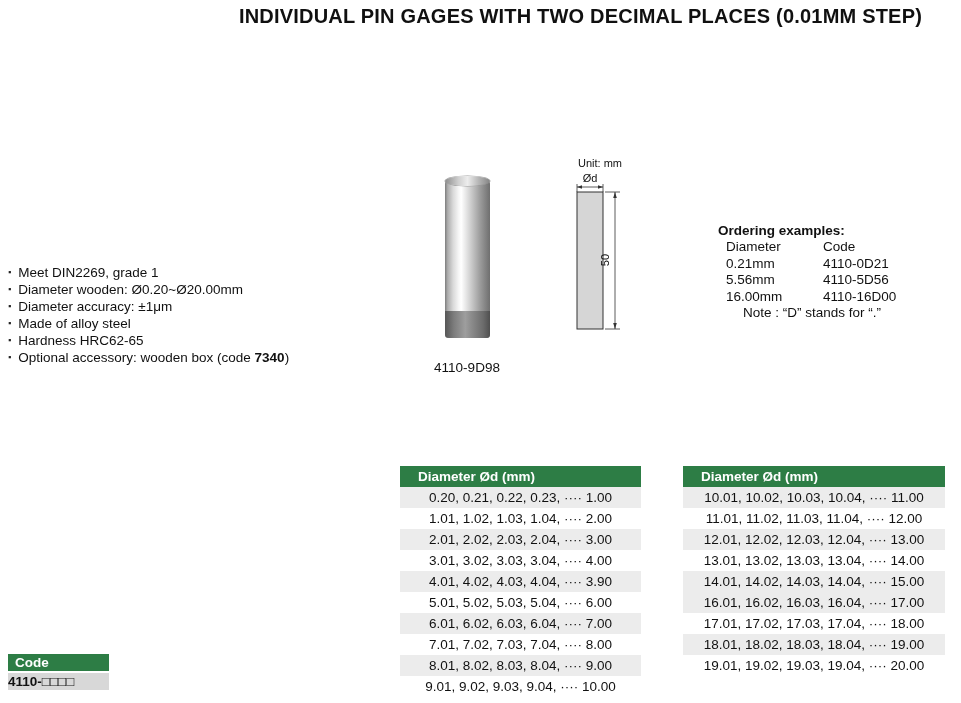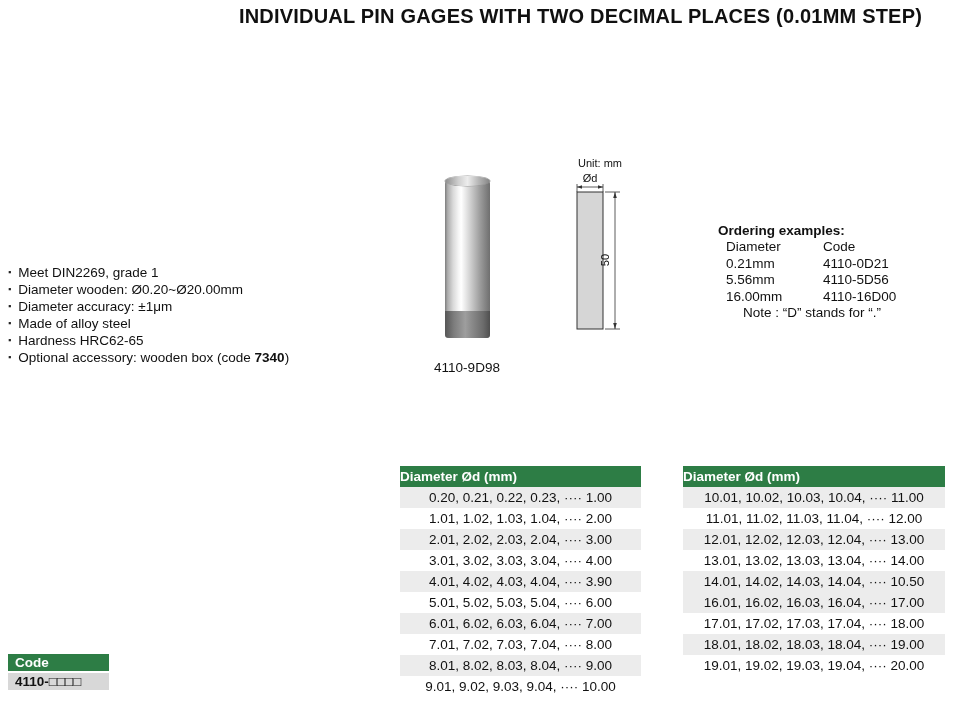--- a/index.html
+++ b/index.html
@@ -37,28 +37,28 @@
   .ordering { position: absolute; left: 718px; top: 222px; font-size: 13.5px; color: #111; }
   .ord-title { font-weight: bold; line-height: 17px; }
   .ord-row { line-height: 16.5px; white-space: nowrap; margin-left: 8px; }
   .ord-col1 { display: inline-block; width: 97px; }
   .ord-note { line-height: 16.5px; margin-left: 25px; }
 
   .gtable { position: absolute; top: 466px; font-size: 13.5px; }
   .gtable.left { left: 400px; width: 241px; }
   .gtable.right { left: 683px; width: 262px; }
   .t-head { background: var(--green, #2d7d45); color: #fff; font-weight: bold;
-            height: 21px; line-height: 21px; }
+            height: 21px; line-height: 21px; padding-left: 18px; }
   .t-row { height: 21px; line-height: 21px; text-align: center; color: #111; white-space: nowrap; }
   .t-row.alt { background: var(--row-alt, #ececec); }
 
   .code-block { position: absolute; left: 8px; top: 654px; width: 101px; font-size: 13.5px; font-weight: bold; }
   .code-head { background: var(--green, #2d7d45); color: #fff; height: 17px; line-height: 17px;
                padding-left: 7px; margin-bottom: 2px; }
-  .code-val { background: var(--code-bg, #d8d8d8); color: #111; height: 17px; line-height: 17px; padding-left: 7px; }
+  .code-val { background: var(--code-bg, #d8d8d8); color: #111; height: 17px; line-height: 17px; }
 </style>
 </head>
 <body>
 
 <div id="page">
 
   <h1 class="title">INDIVIDUAL PIN GAGES WITH TWO DECIMAL PLACES (0.01MM STEP)</h1>
 
   <div class="features">
       <div class="feature"><span class="bullet">▪</span><span>Meet DIN2269, grade 1</span></div>
@@ -124,21 +124,21 @@
       </div>
   </div>
 
   <div class="gtable right">
     <div class="t-head">Diameter Ød (mm)</div>
     <div>
         <div class="t-row alt">10.01, 10.02, 10.03, 10.04, ···· 11.00</div>
         <div class="t-row">11.01, 11.02, 11.03, 11.04, ···· 12.00</div>
         <div class="t-row alt">12.01, 12.02, 12.03, 12.04, ···· 13.00</div>
         <div class="t-row">13.01, 13.02, 13.03, 13.04, ···· 14.00</div>
-        <div class="t-row alt">14.01, 14.02, 14.03, 14.04, ···· 10.50</div>
+        <div class="t-row alt">14.01, 14.02, 14.03, 14.04, ···· 15.00</div>
         <div class="t-row alt">16.01, 16.02, 16.03, 16.04, ···· 17.00</div>
         <div class="t-row">17.01, 17.02, 17.03, 17.04, ···· 18.00</div>
         <div class="t-row alt">18.01, 18.02, 18.03, 18.04, ···· 19.00</div>
         <div class="t-row">19.01, 19.02, 19.03, 19.04, ···· 20.00</div>
       </div>
   </div>
 
   <div class="code-block">
     <div class="code-head">Code</div>
     <div class="code-val">4110-□□□□</div>

